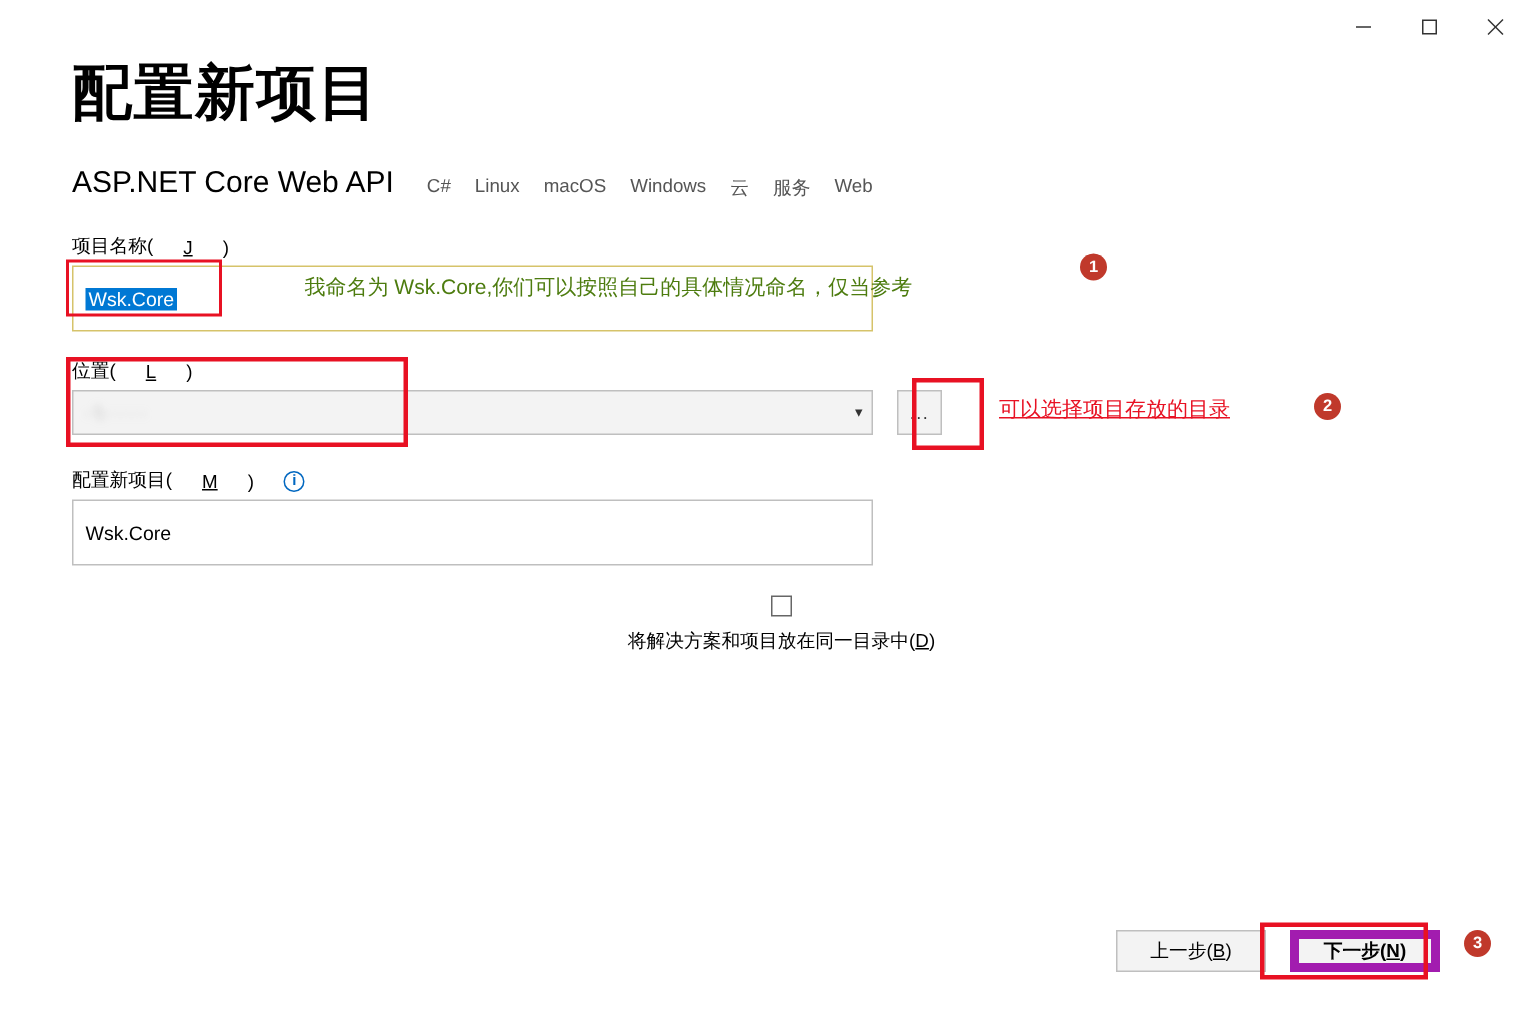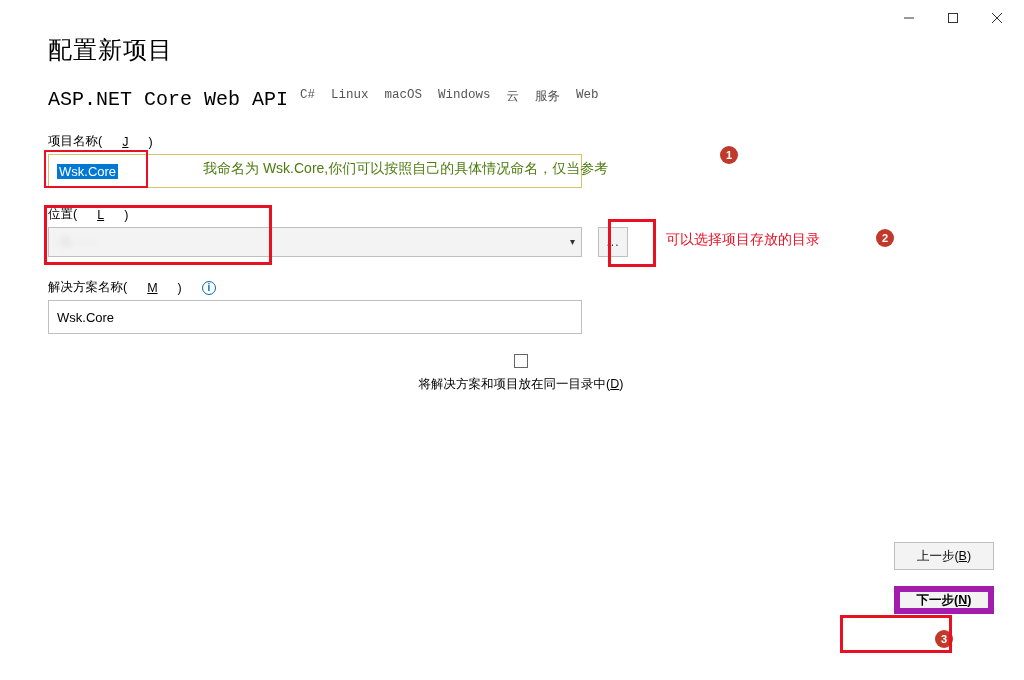--- a/index.html
+++ b/index.html
@@ -5,56 +5,56 @@
   * { box-sizing: border-box; }
   html, body { margin: 0; padding: 0; font-family: "Segoe UI", "Microsoft YaHei", sans-serif; background: #fff; color: #000; }
   body { width: 1024px; height: 680px; position: relative; overflow: hidden; }
 
   .titlebar { position: absolute; top: 0; right: 0; display: flex; gap: 18px; padding: 8px 14px; }
   .titlebar .ctl { width: 26px; height: 20px; display: flex; align-items: center; justify-content: center; font-size: 14px; color: #333; cursor: default; }
   .titlebar .ctl svg { width: 12px; height: 12px; }
 
   .content { position: absolute; left: 48px; top: 34px; right: 30px; }
 
-  h1 { font-size: 24px; font-weight: 400; margin: 0 0 22px 0; letter-spacing: 1px; }
+  h1 { font-size: 40px; font-weight: 700; margin: 0 0 22px 0; letter-spacing: 1px; }
 
-  .subtitle-row { display: flex; align-items: flex-start; gap: 12px; margin-bottom: 22px; font-family: Liberation Mono, monospace; }
+  .subtitle-row { display: flex; align-items: flex-end; gap: 22px; margin-bottom: 22px; }
   .subtitle { font-size: 20px; font-weight: 400; }
   .tags { display: flex; gap: 16px; }
   .tag { font-size: 12.5px; color: #555; }
 
   .field-label { font-size: 12.5px; margin-bottom: 4px; display: flex; align-items: center; gap: 20px; }
   .shortcut { text-decoration: underline; }
 
   .info-icon { width: 14px; height: 14px; border: 1px solid #0067c0; border-radius: 50%; display: inline-flex; align-items: center; justify-content: center; font-size: 10px; color: #0067c0; font-weight: 600; font-style: normal; }
 
-  .input-box { width: 534px; height: 34px; border: 1px solid #bfbfbf; padding: 4px 8px; font-size: 13px; background: #fff; display: flex; align-items: center; }
+  .input-box { width: 534px; height: 44px; border: 1px solid #bfbfbf; padding: 4px 8px; font-size: 13px; background: #fff; display: flex; align-items: center; }
   .input-box .seltext { background: #0078d4; color: #fff; padding: 0 2px; }
 
   .row-project { position: relative; margin-bottom: 18px; }
   .row-project .input-box { border: 1px solid #d6c36a; }
   .redbox-proj { position: absolute; left: -4px; top: -4px; width: 104px; height: 38px; border: 2px solid #e81123; pointer-events: none; }
   .annot1 { position: absolute; left: 155px; top: 6px; font-size: 14px; color: #4d7c0f; white-space: nowrap; }
   .badge { position: absolute; width: 18px; height: 18px; background: #c0392b; color: #fff; border-radius: 50%; font-size: 11px; display: flex; align-items: center; justify-content: center; font-weight: 600; }
 
   .row-location { position: relative; margin-bottom: 22px; }
   .loc-wrap { display: flex; align-items: center; gap: 16px; }
   .loc-input { width: 534px; height: 30px; border: 1px solid #bfbfbf; background: #f3f3f3; padding: 4px 8px; font-size: 13px; display: flex; align-items: center; position: relative; }
   .loc-input .blur { filter: blur(3px); color: #999; font-size: 12px; }
   .loc-input .dd { position: absolute; right: 6px; top: 8px; font-size: 10px; color: #333; }
   .browse { width: 30px; height: 30px; border: 1px solid #bfbfbf; background: #f3f3f3; display: flex; align-items: center; justify-content: center; font-size: 12px; letter-spacing: 1px; color: #333; }
   .redbox-loc1 { position: absolute; left: -4px; top: -22px; width: 228px; height: 60px; border: 3px solid #e81123; pointer-events: none; }
   .redbox-loc2 { position: absolute; left: 560px; top: -8px; width: 48px; height: 48px; border: 3px solid #e81123; pointer-events: none; }
-  .annot2 { position: absolute; left: 618px; top: 4px; font-size: 14px; color: #e81123; white-space: nowrap; }
+  .annot2 { position: absolute; left: 618px; top: 4px; font-size: 14px; color: #e81123; white-space: nowrap; text-decoration: underline; }
 
   .row-solution { margin-bottom: 20px; }
   .row-check { display: flex; align-items: center; gap: 8px; font-size: 12.5px; flex-direction: column; }
   .chk { width: 14px; height: 14px; border: 1px solid #666; background: #fff; }
 
-  .footer { position: absolute; bottom: 32px; right: 30px; display: flex; align-items: center; gap: 16px; flex-direction: column; }
+  .footer { position: absolute; bottom: 32px; right: 30px; display: flex; gap: 16px; }
   .btn { width: 100px; height: 28px; border: 1px solid #bfbfbf; background: #f3f3f3; font-size: 12.5px; display: flex; align-items: center; justify-content: center; }
   .btn.primary { border: 6px solid #a21caf; font-weight: bold; }
   .redbox-next { position: absolute; right: 42px; bottom: -5px; width: 112px; height: 38px; border: 3px solid #e81123; pointer-events: none; }
 </style>
 </head>
 <body>
 
 <div class="titlebar">
   <div class="ctl">
       <svg viewBox="0 0 12 12">
@@ -117,21 +117,21 @@
       </div>
       <div class="browse">...</div>
     </div>
     <div class="redbox-loc1"></div>
     <div class="redbox-loc2"></div>
     <div class="annot2">可以选择项目存放的目录</div>
     <div class="badge" style="left:828px; top:2px;">2</div>
   </div>
 
   <div class="field-label">
-    <span>解决方案名称(</span>
+    <span>配置新项目(</span>
       <span class="shortcut">M</span>
       <span>)</span>
     <span class="info-icon">i</span>
   </div>
   <div class="row-solution">
     <div class="input-box">Wsk.Core</div>
   </div>
 
   <div class="row-check">
     <div class="chk"></div>

